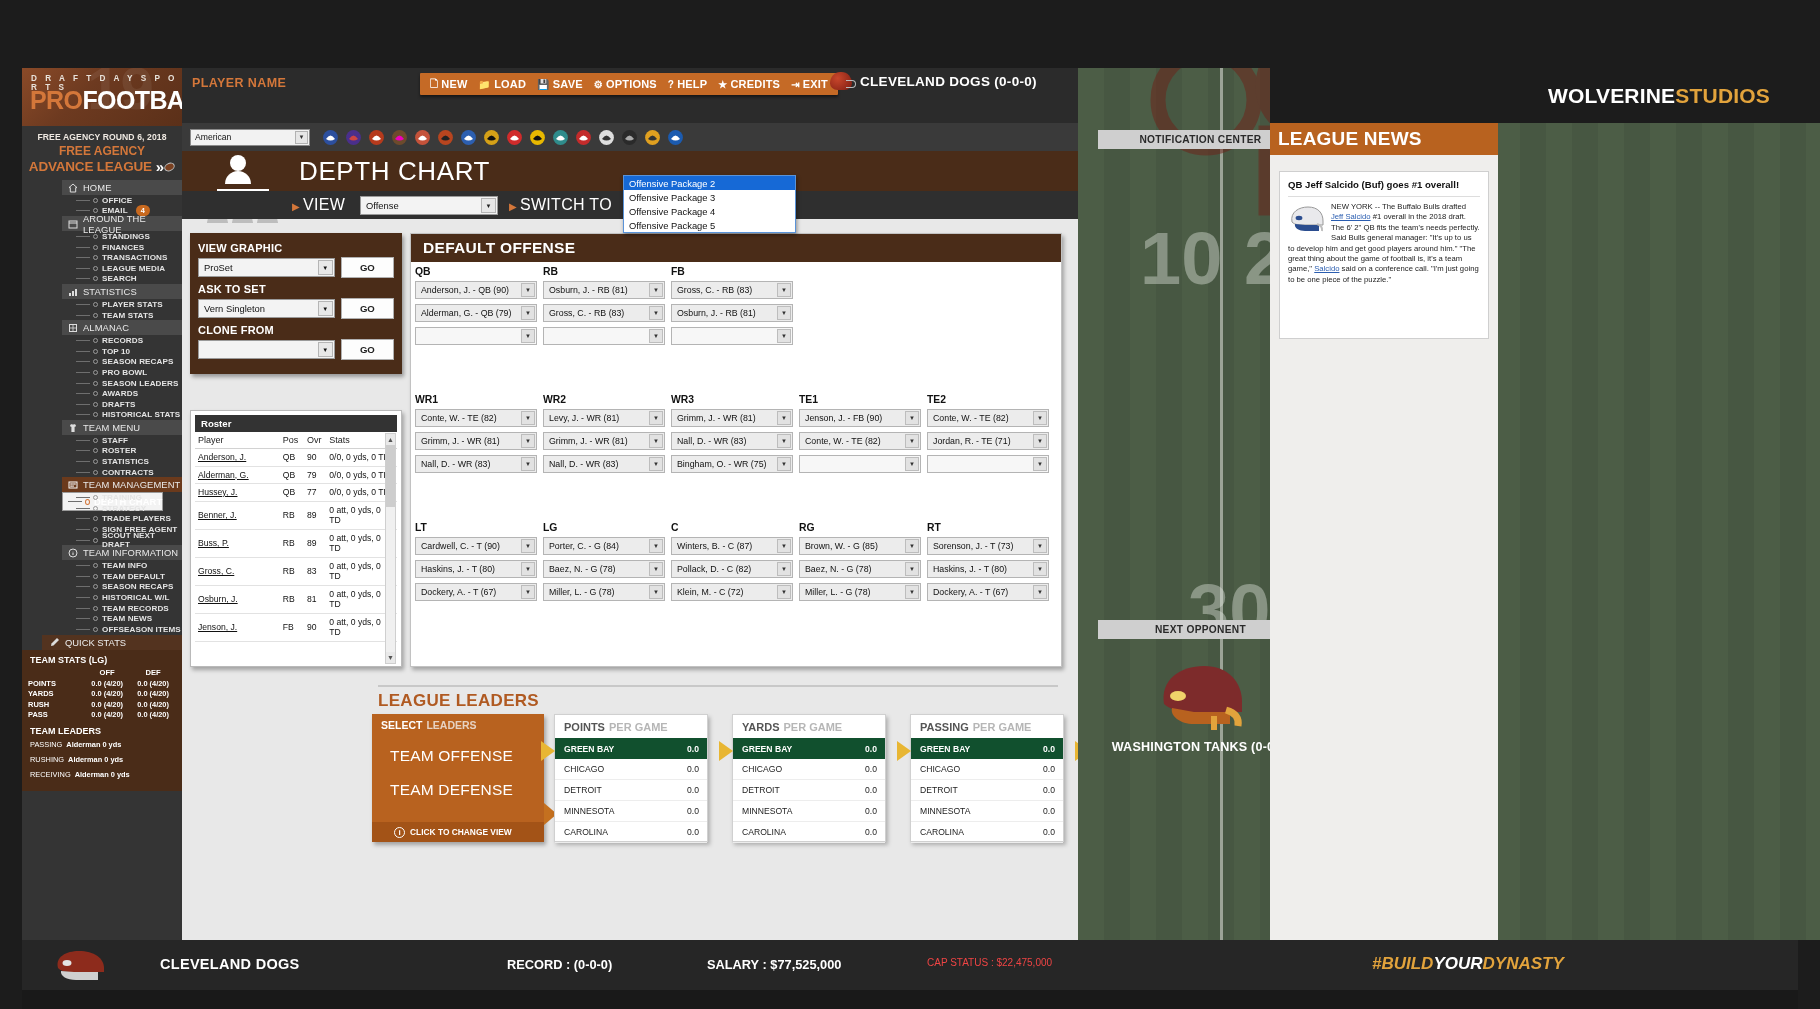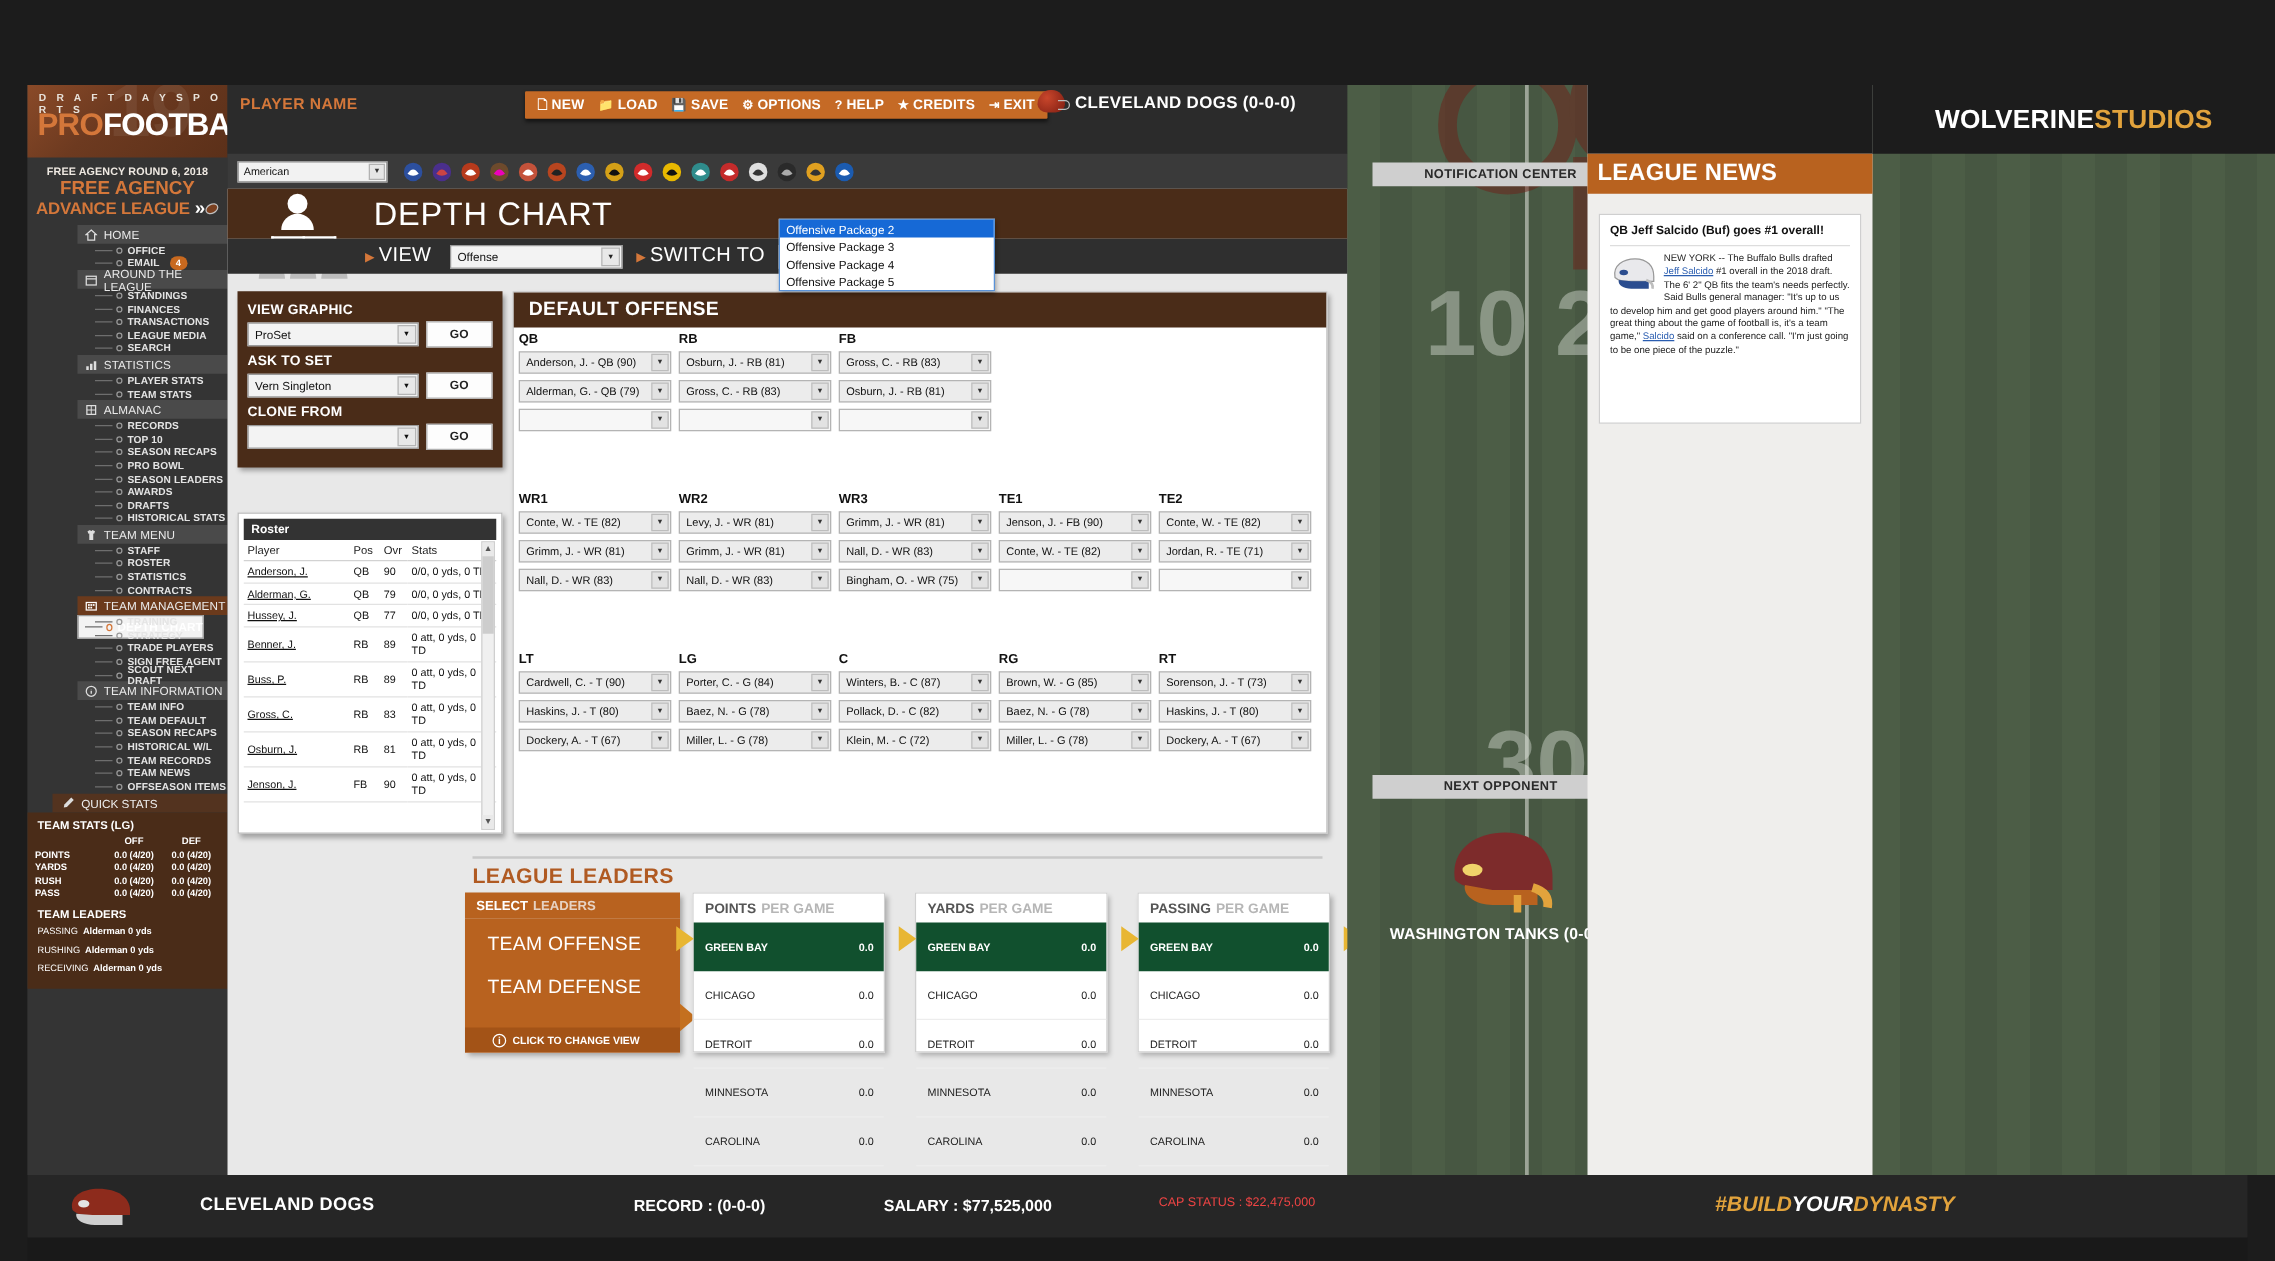--- a/index.html
+++ b/index.html
@@ -21,21 +21,21 @@
   .logo-box { position:relative; height:58px; background:linear-gradient(135deg,#8a4a28 0%,#6d3a20 40%,#5b3019 100%);
      overflow:hidden; }
   .logo-ghost { position:absolute; right:28px; top:-14px; font-size:60px; font-weight:bold; color:rgba(255,255,255,.07);
      font-family:"Liberation Sans",sans-serif; }
   .logo-l1 { position:absolute; left:9px; top:6px; font-size:8.2px; letter-spacing:3.0px; color:#e8e2da; font-weight:bold; }
   .logo-l2 { position:absolute; left:8px; top:18px; font-size:25px; font-weight:bold; letter-spacing:-.6px;}
   .logo-l2 .pro { color:#d4773a; }
   .logo-l2 .fb { color:#ffffff; }
 
   .fa-round { text-align:center; font-size:8.6px; font-weight:bold; color:#efe9e2; padding:6px 0 2px; letter-spacing:.1px;}
-  .fa-line { text-align:center; font-size:15px; font-weight:bold; color:#d4773a; line-height:14px; }
+  .fa-line { text-align:center; font-size:12px; font-weight:bold; color:#d4773a; line-height:14px; }
   .adv-row { display:flex; align-items:center; justify-content:center; gap:4px; padding-bottom:5px; }
   .adv-txt { font-size:13.5px; font-weight:bold; color:#d4773a; letter-spacing:-.2px;}
   .chev { color:#ffffff; font-size:15px; font-weight:bold; letter-spacing:-4px; }
   .ball { width:11px; height:8px; border-radius:50% / 50%; background:#7a4020; border:1px solid #c0c0c0;
       transform:rotate(-28deg); display:inline-block; }
 
   .nav { font-size:0;margin-left:40px; }
   .nav-head { display:flex; align-items:center; gap:5px; height:15px; padding-left:6px; background:#4a4a4a;
      color:#e9e9e9; font-size:9.4px; font-weight:normal; letter-spacing:.1px; }
   .nav-head.active { background:#6b3a1c; }
@@ -174,21 +174,21 @@
   .ll-i { width:11px; height:11px; border-radius:50%; border:1.2px solid #fff; font-size:8px;
      display:flex; align-items:center; justify-content:center; font-weight:bold; }
   .ll-arrow2 { position:absolute; left:172px; top:68px; width:0; height:0;
      border-top:11px solid transparent; border-bottom:11px solid transparent; border-left:13px solid #c4701f; }
 
   .ll-card { position:absolute; top:563px; width:154px; height:128px; background:#fff;
      border:1px solid #d0d0d0; box-shadow:2px 3px 4px rgba(0,0,0,.25); }
   .ll-card-hd { height:23px; background:#fff; color:#555; font-size:11px; font-weight:bold;
      display:flex; align-items:center; padding-left:9px; }
   .ll-card-hd .sub { color:#b6b6b6; margin-left:4px; font-weight:bold; }
-  .ll-row { height:39px; display:flex; align-items:center; justify-content:space-between;
+  .ll-row { height:21px; display:flex; align-items:center; justify-content:space-between;
      padding:0 8px 0 9px; font-size:8.6px; color:#222; border-bottom:1px solid #ededed; }
   .ll-row.first { background:#11502e; color:#fff; font-weight:bold; border-bottom:none;}
   .ll-tab { position:absolute; left:-14px; top:26px; width:0; height:0;
      border-top:10px solid transparent; border-bottom:10px solid transparent; border-left:14px solid #e8b633; }
 
   
   .field { position:absolute; left:1056px; top:0; width:742px; height:872px;
      background:#4a5b45; overflow:hidden; }
   .fld-grass { position:absolute; inset:0;
      background:repeating-linear-gradient(90deg,#4c5d46 0 26px,#475742 26px 52px); }

